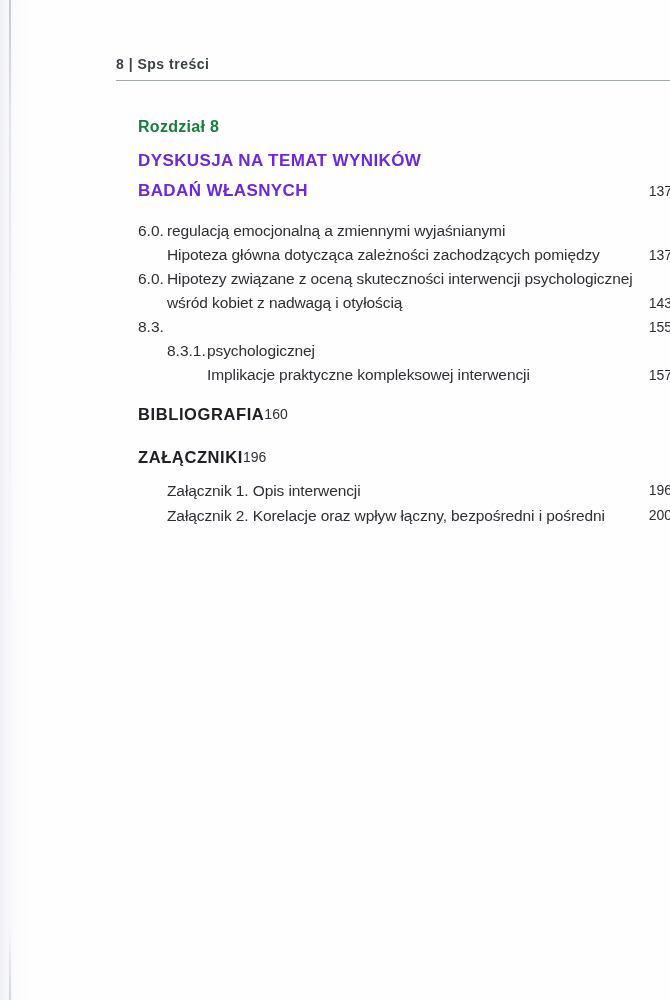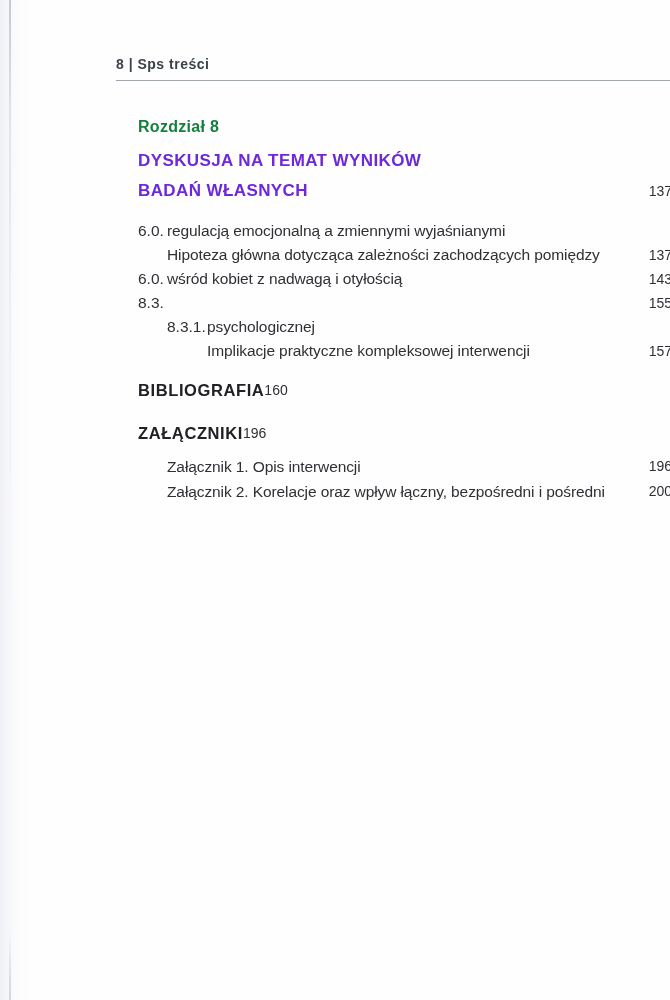--- a/index.html
+++ b/index.html
@@ -110,20 +110,21 @@
         <span class="lines">
           <span class="ln">regulacją emocjonalną a zmiennymi wyjaśnianymi</span>
           <span class="ln">Hipoteza główna dotycząca zależności zachodzących pomiędzy</span>
         </span>
         <span class="pagenum">137</span>
       </div>
 
       <div class="entry">
         <span class="num">6.0.</span>
         <span class="lines">
+          <span class="ln">Hipotezy związane z oceną skuteczności interwencji psychologicznej</span>
           <span class="ln">wśród kobiet z nadwagą i otyłością</span>
         </span>
         <span class="pagenum">143</span>
       </div>
 
       <div class="entry">
         <span class="num">8.3.</span>
         <span class="pagenum">155</span>
       </div>
 

